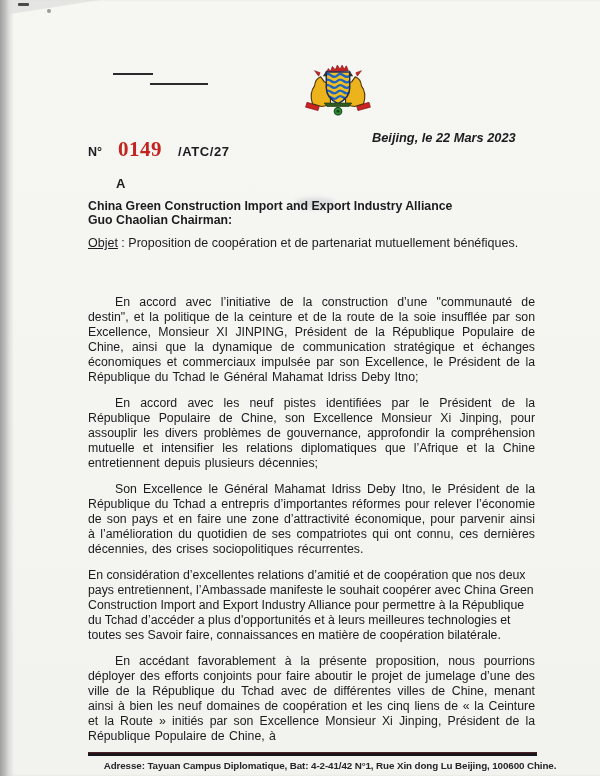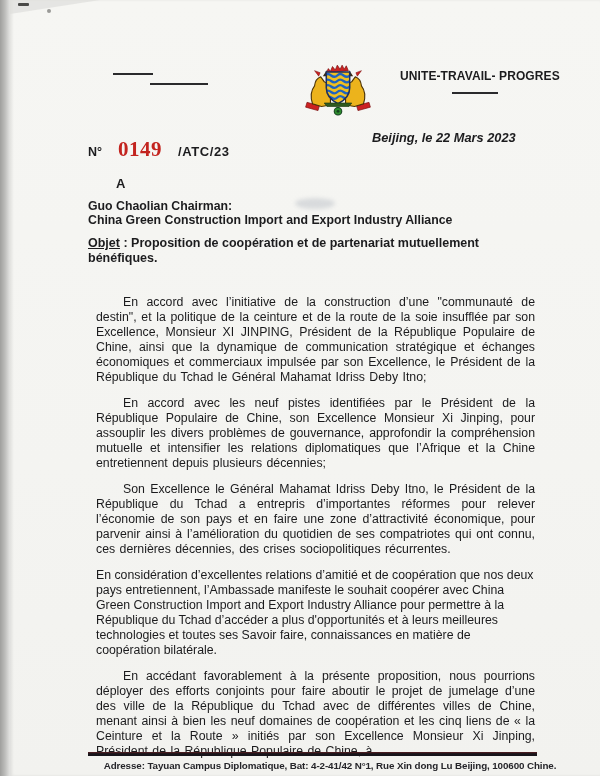--- a/index.html
+++ b/index.html
@@ -61,26 +61,26 @@
   .ref-prefix { font-weight: bold; font-size: 12.5px; }
   .ref-number { font-family: "Liberation Serif", serif; font-weight: bold; font-size: 21px; color: #c3241f; letter-spacing: .5px; margin: 0 16px; }
   .ref-suffix { font-weight: bold; font-size: 13px; letter-spacing: .6px; }
   .date { position: absolute; left: 284px; bottom: 17px; font-weight: bold; font-size: 12.8px; white-space: nowrap; font-style: italic; }
 
   
   .salutation { position: absolute; top: 176px; left: 28px; font-weight: bold; font-size: 13px; }
   .recipient { position: absolute; top: 199px; left: 0; font-weight: bold; font-size: 12.3px; line-height: 14px; }
 
   
-  .subject { position: absolute; top: 236px; left: 0; width: 100%; font-weight: bold; font-size: 12.5px; line-height: 15px; }
+  .subject { position: absolute; top: 236px; left: 0; width: 100%; font-weight: normal; font-size: 12.5px; line-height: 15px; }
   .subject-label { text-decoration: underline; }
 
   
   .body-text { position: absolute; top: 295px; left: 0; width: 100%; font-size: 12.3px; line-height: 15px; color: #1b1b1d; }
-  .body-text p { margin: 0 0 11px 8px; text-align: justify; text-indent: 27px; word-spacing: 1px; }
+  .body-text p { margin: 0 0 11px 0; text-align: justify; text-indent: 27px; word-spacing: 1px; }
   .body-text p.no-indent { text-indent: 0; text-align: left; word-spacing: normal; }
   .body-text p:last-child { margin-bottom: 0; }
   .bold { font-weight: normal; }
 
   
   .footer-rule { position: absolute; left: 88px; top: 752px; width: 449px; height: 4px;
     background: linear-gradient(180deg, #5a1f22 0%, #17141a 45%, #17141a 100%); }
   .footer-address { position: absolute; left: 80px; top: 760px; width: 460px;
     text-align: center; font-weight: bold; font-size: 9.8px; color: #25252a; letter-spacing: -0.1px; white-space: nowrap; margin-left: 20px; }
 </style>
@@ -130,39 +130,35 @@
             <path d="M31,45 q4,-4 9,0 t9,0 t9,0 t9,0 t9,0"></path>
             <path d="M31,53 q4,-4 9,0 t9,0 t9,0 t9,0 t9,0"></path>
           </g>
           <path d="M33,16 h34 v23 q0,15 -17,23 q-17,-8 -17,-23 z" fill="none" stroke="#1d2f5e" stroke-width="2.2"></path>
 
           <path d="M30,61 h40 l-4,5 h-32 z" fill="#305a20" stroke="#1c3a12" stroke-width="1"></path>
           <circle cx="50" cy="73" r="5.5" fill="#2e8b2e" stroke="#14401f" stroke-width="1.5"></circle>
           <circle cx="50" cy="73" r="2" fill="#14401f"></circle>
         </svg>
       </div>
-      <div class="hdr-right">
-        <div class="motto">UNITE-TRAVAIL- PROGRES</div>
-        <div class="hdr-u3"></div>
-      </div>
     </div>
 
     <div class="ref-row">
       <div class="ref">
         <span class="ref-prefix">N°</span>
         <span class="ref-number">0149</span>
-        <span class="ref-suffix">/ATC/23</span>
+        <span class="ref-suffix">/ATC/27</span>
       </div>
       <div class="date">Beijing, le 22 Mars 2023</div>
     </div>
 
     <div class="salutation">A</div>
     <div class="recipient">
+      <div>China Green Construction Import and Export Industry Alliance</div>
       <div>Guo Chaolian Chairman:</div>
-      <div>China Green Construction Import and Export Industry Alliance</div>
     </div>
 
     <div class="subject">
       <span class="subject-label">Objet</span><span> : </span><span>Proposition de coopération et de partenariat mutuellement bénéfiques.</span>
     </div>
 
     <div class="body-text">
       <p>En accord avec l’initiative de la construction d’une "communauté de destin", et la politique de la ceinture et de la route de la soie insufflée par son Excellence, Monsieur XI JINPING, Président de la République Populaire de Chine, ainsi que la dynamique de communication stratégique et échanges économiques et commerciaux impulsée par son Excellence, le Président de la République du Tchad le Général Mahamat Idriss Deby Itno;</p>
       <p>En accord avec les neuf pistes identifiées par le Président de la République Populaire de Chine, son Excellence Monsieur Xi Jinping, pour assouplir les divers problèmes de gouvernance, approfondir la compréhension mutuelle et intensifier les relations diplomatiques que l’Afrique et la Chine entretiennent depuis plusieurs décennies;</p>
       <p>Son Excellence le Général Mahamat Idriss Deby Itno, le Président de la République du Tchad a entrepris d’importantes réformes pour relever l’économie de son pays et en faire une zone d’attractivité économique, pour parvenir ainsi à l’amélioration du quotidien de ses compatriotes qui ont connu, ces dernières décennies, des crises sociopolitiques récurrentes.</p>

